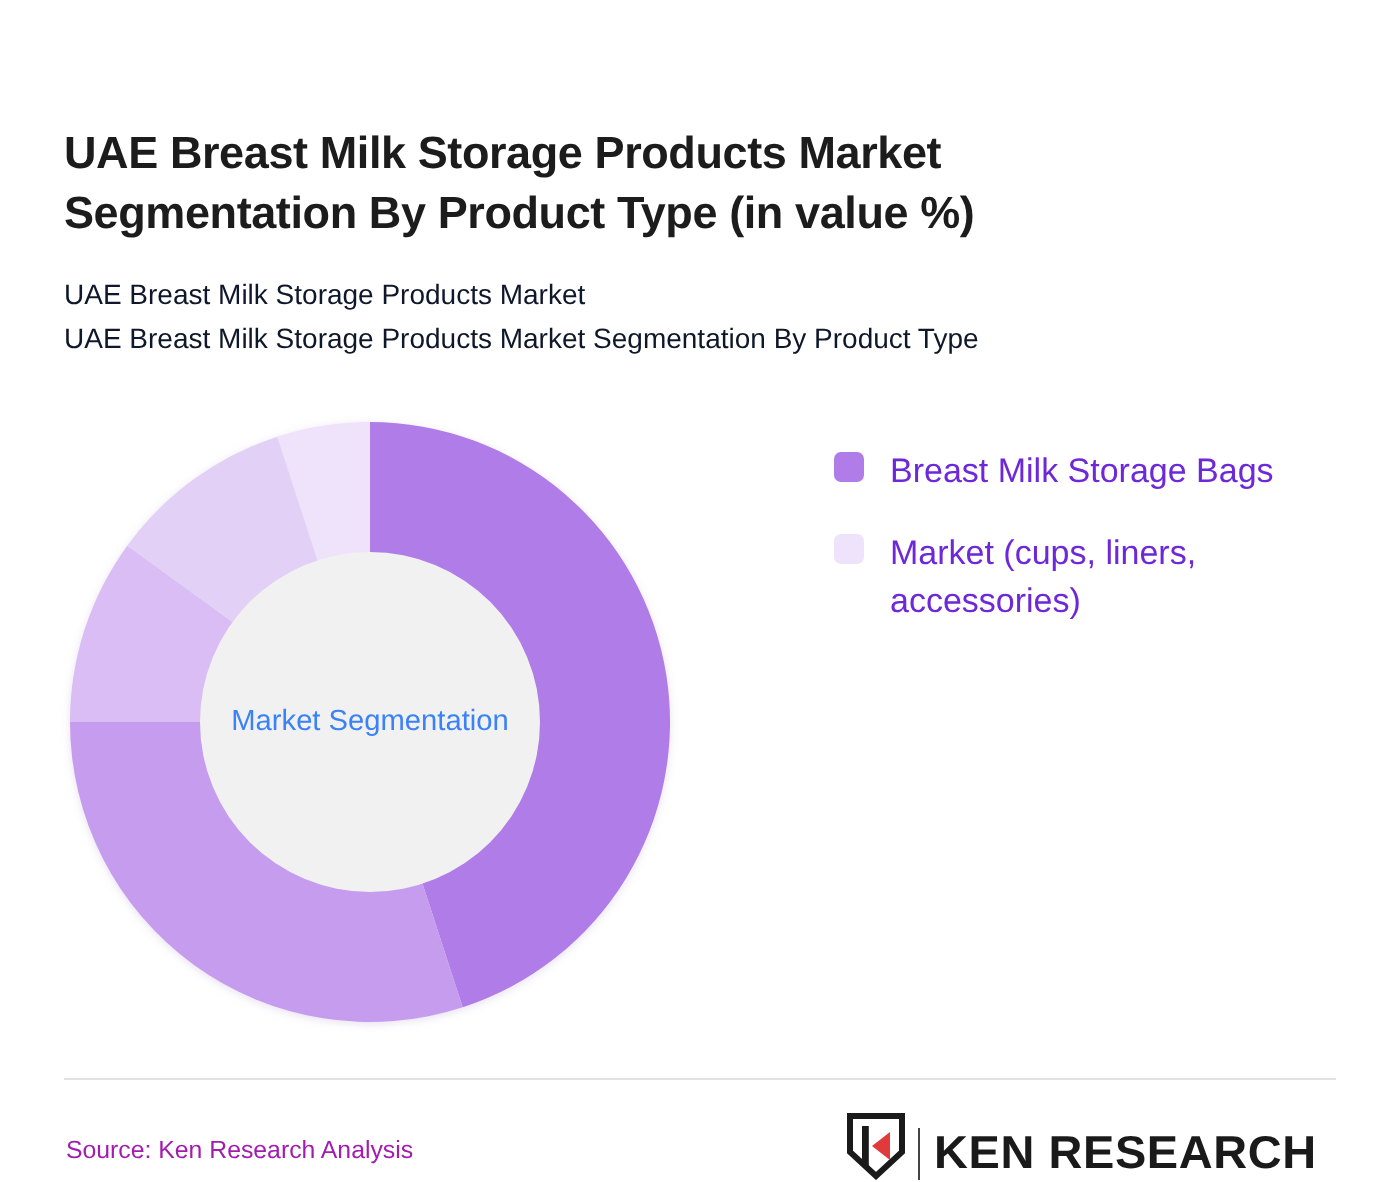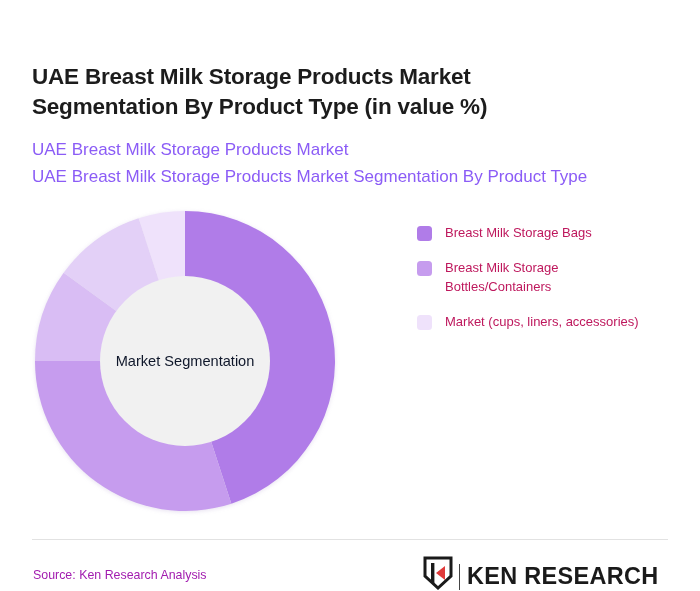--- a/index.html
+++ b/index.html
@@ -34,22 +34,22 @@
     color: #1c1c1c;
     line-height: 1.32;
     letter-spacing: -0.2px;
     margin: 0;
     max-width: 540px;
   }
   .subtitles {
     margin-top: 16px;
   }
   .subtitle {
-    font-size: 17px;
-    color: #8b5cf6;
+    font-size: 14px;
+    color: #0f172a;
     line-height: 1.55;
   }
   
   #chart-region {
     position: absolute;
     left: 32px;
     top: 170px;
     width: 636px;
     height: 320px;
   }
@@ -69,21 +69,21 @@
   #center-label {
     position: absolute;
     left: 0;
     top: 0;
     width: 306px;
     height: 306px;
     display: flex;
     align-items: center;
     justify-content: center;
     font-size: 14.6px;
-    color: #0f172a;
+    color: #3b82f6;
     pointer-events: none;
   }
   
   #legend {
     position: absolute;
     left: 385px;
     top: 22px;
     width: 250px;
   }
   .legend-item {
@@ -93,22 +93,22 @@
   }
   .legend-swatch {
     width: 15px;
     height: 15px;
     border-radius: 3.5px;
     flex: 0 0 15px;
     margin-top: 2px;
     margin-right: 13px;
   }
   .legend-label {
-    font-size: 13px;
-    color: #be185d;
+    font-size: 17px;
+    color: #6d28d9;
     line-height: 1.42;
   }
   
   #footer-rule {
     position: absolute;
     left: 32px;
     top: 507px;
     width: 636px;
     height: 1px;
     background: #e2e2e2;
@@ -177,24 +177,20 @@
       </svg>
       <div id="center-label">Market Segmentation</div>
     </div>
 
     <div id="legend">
         <div class="legend-item">
           <span class="legend-swatch" style="background: rgb(176, 124, 232);"></span>
           <span class="legend-label">Breast Milk Storage Bags</span>
         </div>
         <div class="legend-item">
-          <span class="legend-swatch" style="background: rgb(198, 156, 238);"></span>
-          <span class="legend-label">Breast Milk Storage Bottles/Containers</span>
-        </div>
-        <div class="legend-item">
           <span class="legend-swatch" style="background: rgb(239, 226, 251);"></span>
           <span class="legend-label">Market (cups, liners, accessories)</span>
         </div>
       </div>
   </div>
 
   <div id="footer-rule"></div>
 
   <div id="source-text">Source: Ken Research Analysis</div>
 

